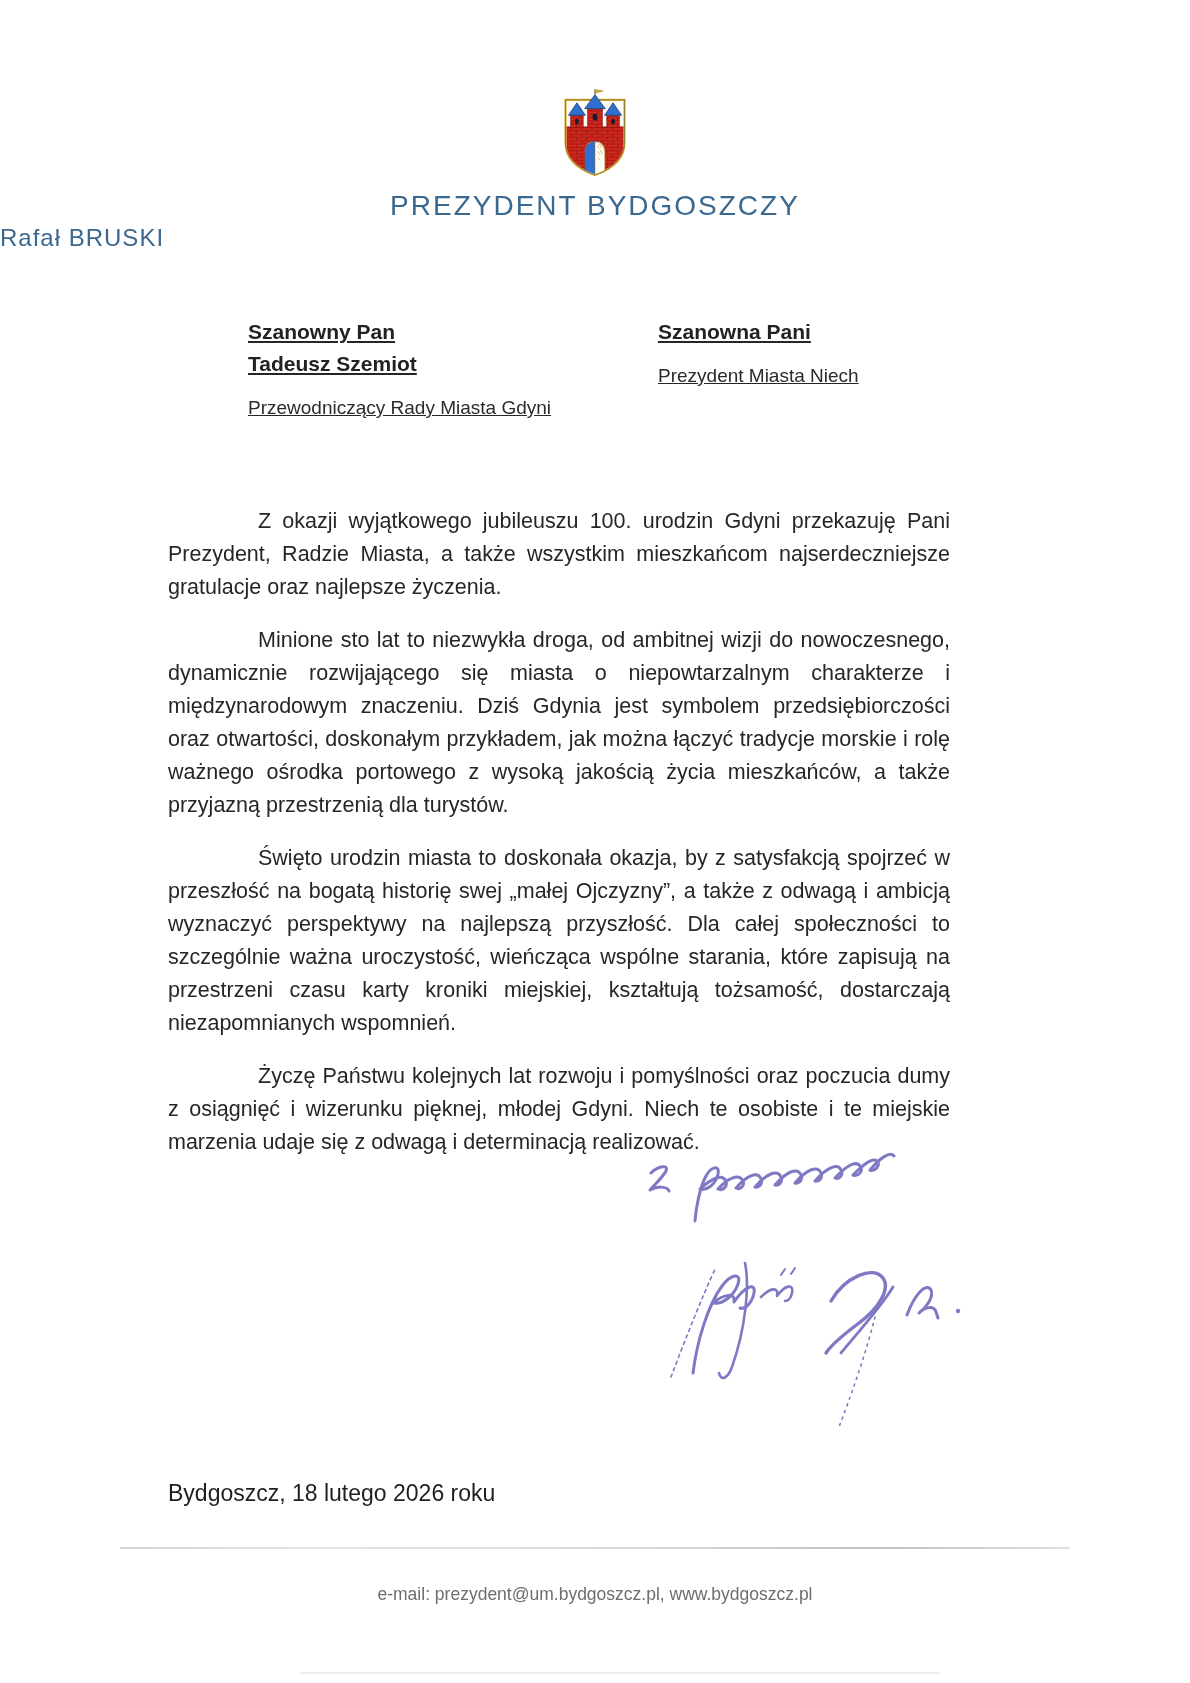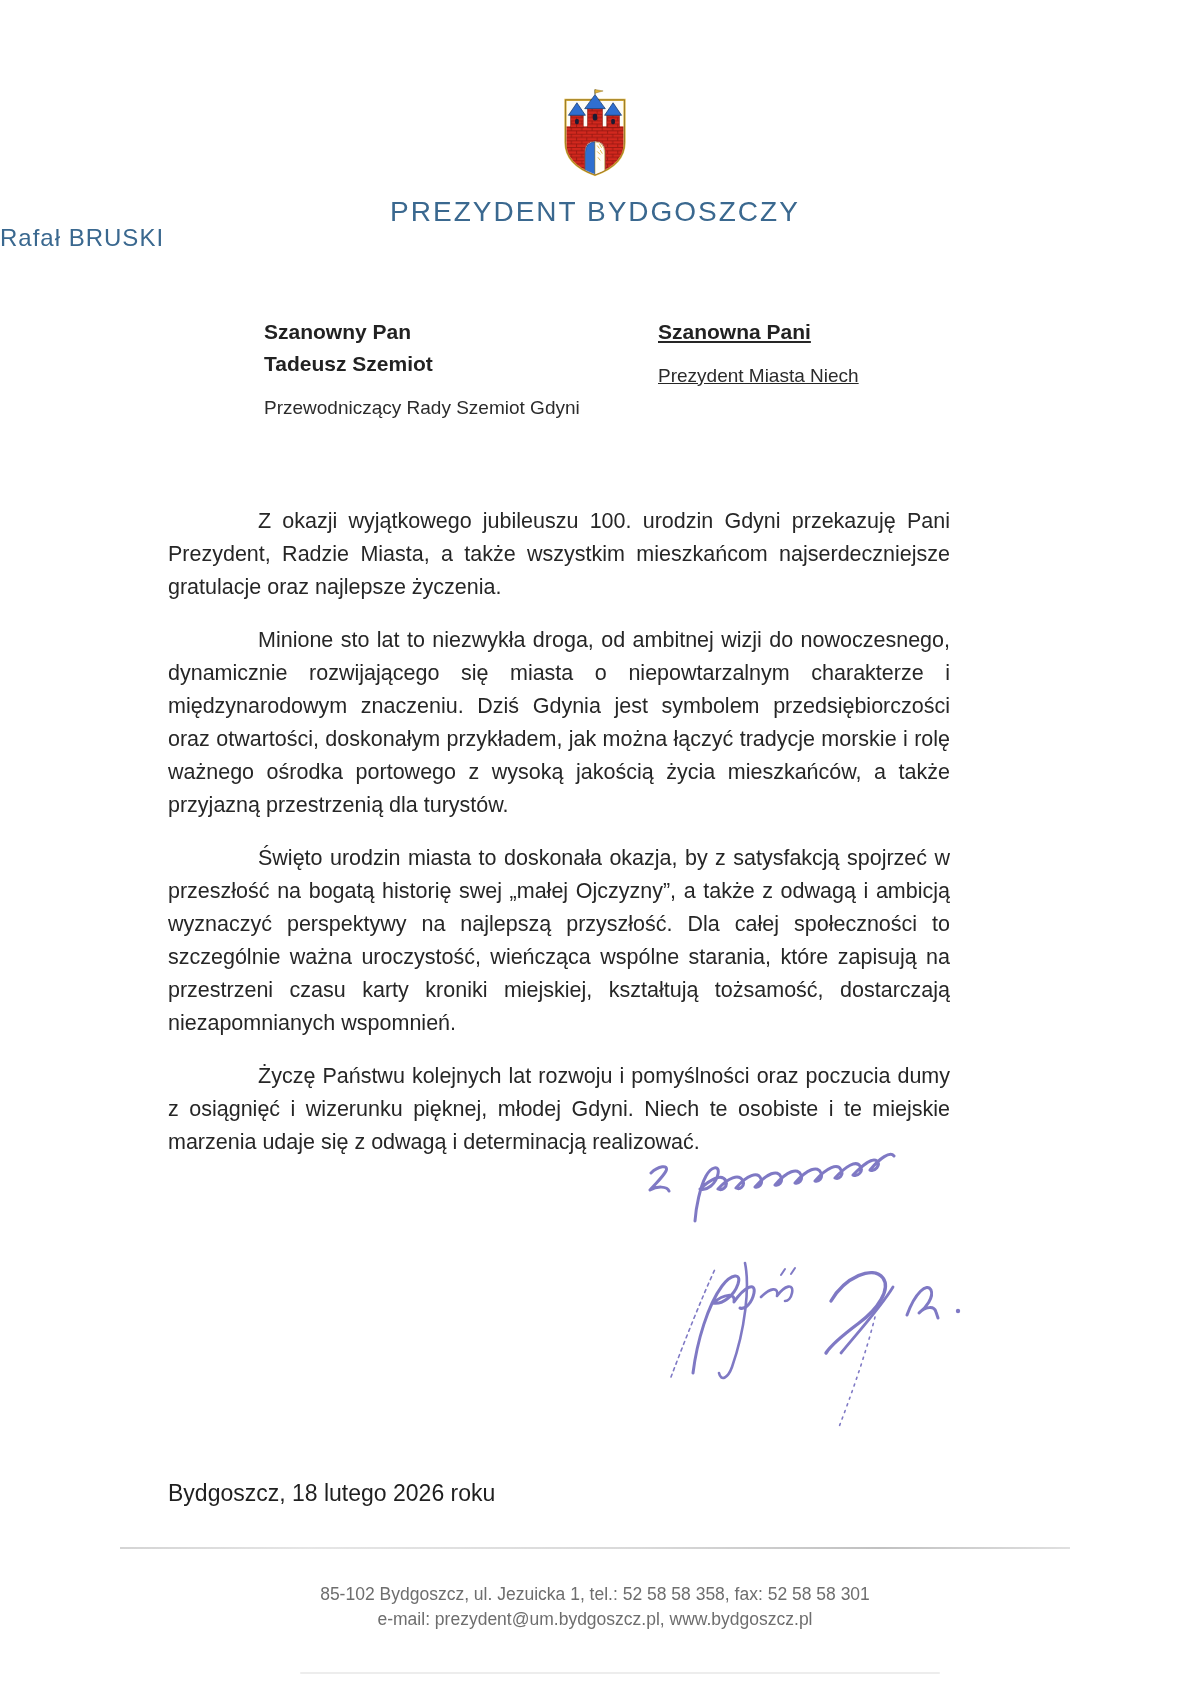--- a/index.html
+++ b/index.html
@@ -20,31 +20,31 @@
     font-family:"Liberation Sans", sans-serif;
     color:var(--text_black);
     overflow:hidden;
   }
   
   .crest{position:absolute;top:88px;left:50%;transform:translateX(-50%);}
   
   .lh-title{
     position:absolute;top:190px;left:0;width:100%;
     text-align:center;color:var(--header_blue);
-    font-size:28px;letter-spacing:2px;font-weight:400;margin-top:6px;
+    font-size:28px;letter-spacing:2px;font-weight:400;
   }
   .lh-subtitle{
     position:absolute;top:224px;left:0;width:100%;
     color:var(--header_blue);
     font-size:24px;letter-spacing:1px;font-weight:400;
   }
   
   .recipients{position:absolute;top:316px;left:248px;width:740px;}
   .rec-col{position:absolute;top:0;width:400px;}
-  .rec-col.left{left:16px;}
+  .rec-col.left{left:0;text-decoration:underline;}
   .rec-col.right{left:410px;text-decoration:underline;}
   .rec-salutation,.rec-name{font-size:21px;font-weight:700;line-height:32px;color:#222;}
   .rec-title{font-size:19px;font-weight:400;margin-top:17px;color:#2b2b2b;}
   
   .letter-body{
     position:absolute;top:505px;left:168px;width:792px;
     font-size:21.5px;line-height:33px;text-align:justify;color:var(--text_black);
   }
   .letter-body p{margin:0 10px 20px 0;text-indent:90px;}
   
@@ -118,21 +118,21 @@
     </svg>
   </div>
 
   <div class="lh-title">PREZYDENT BYDGOSZCZY</div>
   <div class="lh-subtitle">Rafał BRUSKI</div>
 
   <div class="recipients">
     <div class="rec-col left">
       <div class="rec-salutation">Szanowny Pan</div>
       <div class="rec-name">Tadeusz Szemiot</div>
-      <div class="rec-title">Przewodniczący Rady Szemiot Gdyni</div>
+      <div class="rec-title">Przewodniczący Rady Miasta Gdyni</div>
     </div>
     <div class="rec-col right">
       <div class="rec-salutation">Szanowna Pani</div>
       <div class="rec-title">Prezydent Miasta Niech</div>
     </div>
   </div>
 
   <div class="letter-body">
     <p>Z okazji wyjątkowego jubileuszu 100. urodzin Gdyni przekazuję Pani Prezydent, Radzie Miasta, a także wszystkim mieszkańcom najserdeczniejsze gratulacje oraz najlepsze życzenia.</p>
     <p>Minione sto lat to niezwykła droga, od ambitnej wizji do nowoczesnego, dynamicznie rozwijającego się miasta o niepowtarzalnym charakterze i międzynarodowym znaczeniu. Dziś Gdynia jest symbolem przedsiębiorczości oraz otwartości, doskonałym przykładem, jak można łączyć tradycje morskie i rolę ważnego ośrodka portowego z wysoką jakością życia mieszkańców, a także przyjazną przestrzenią dla turystów.</p>
@@ -175,18 +175,17 @@
       <path d="M332,190 C340,168 352,157 356,165 C359,172 351,183 344,188 C350,182 359,180 361,187 L363,193" stroke-width="3"></path>
       <circle cx="383" cy="186" r="2.2" fill="var(--ink_violet)" stroke="none"></circle>
     </svg>
   </div>
 
   <div class="dateline">Bydgoszcz, 18 lutego 2026 roku</div>
 
   <div class="divider"></div>
 
   <div class="footer">
-    <div>85-102 Bydgoszcz, ul. Jezuicka 1, tel.: 52 58 58 358,  fax: 52 58 58 301</div>
     <div>e-mail: prezydent@um.bydgoszcz.pl,  www.bydgoszcz.pl</div>
   </div>
 
   <div class="edge-smudge"></div>
 </div>
 
 </body></html>

